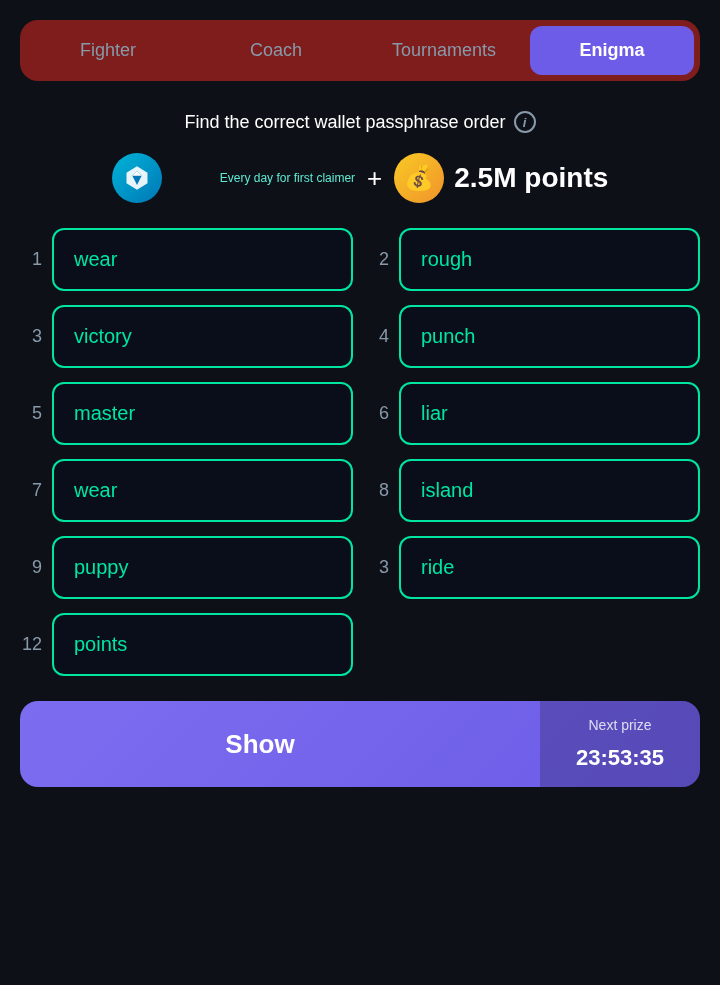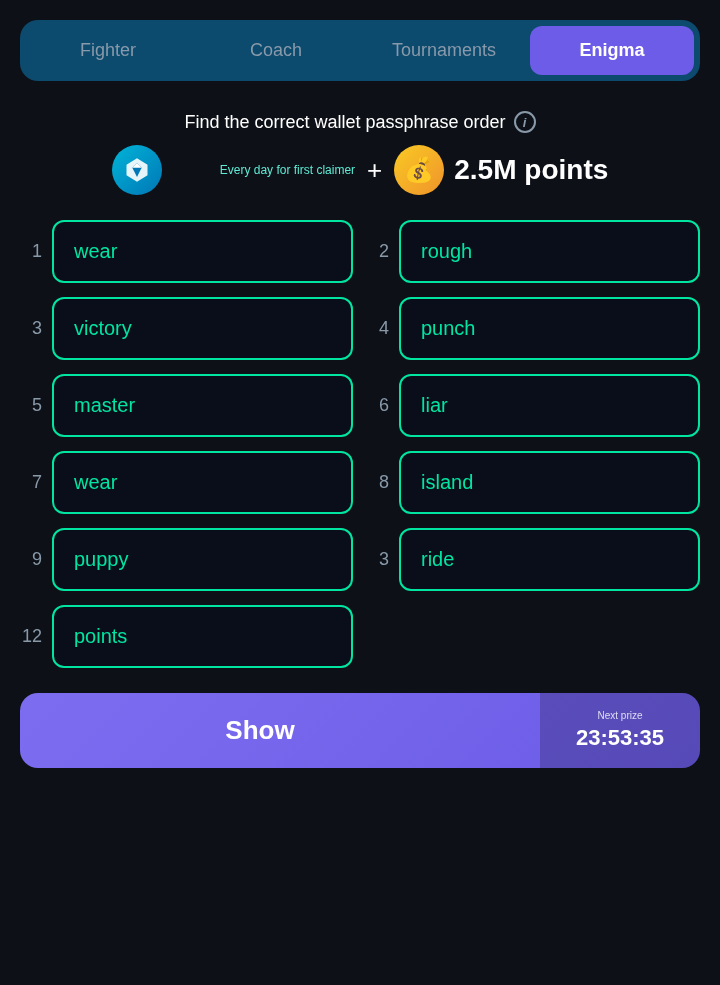--- a/index.html
+++ b/index.html
@@ -22,21 +22,21 @@
       width: 720px;
       min-height: 985px;
       background-color: #0d1117;
       padding: 20px 20px 30px;
       position: relative;
     }
 
     
     .tab-bar {
       display: flex;
-      background-color: #0c4a6e;
+      background-color: #7f1d1d;
       border-radius: 18px;
       padding: 6px;
       margin-bottom: 30px;
       gap: 4px;
     }
 
     .tab-item {
       flex: 1;
       text-align: center;
       padding: 14px 10px;
@@ -56,21 +56,21 @@
     
     .header-section {
       text-align: center;
       margin-bottom: 25px;
     }
 
     .header-title {
       color: #ffffff;
       font-size: 18px;
       font-weight: 500;
-      margin-bottom: 12px;
+      margin-bottom: 20px;
       display: flex;
       align-items: center;
       justify-content: center;
       gap: 8px;
     }
 
     .info-icon {
       width: 22px;
       height: 22px;
       border: 2px solid #8899aa;
@@ -218,22 +218,22 @@
       padding: 16px 22px;
       display: flex;
       flex-direction: column;
       align-items: center;
       justify-content: center;
       min-width: 160px;
     }
 
     .next-prize-label {
       color: rgba(255,255,255,0.8);
-      font-size: 10px;
-      margin-bottom: 4px;
+      font-size: 14px;
+      margin-bottom: 12px;
     }
 
     .next-prize-timer {
       color: #ffffff;
       font-size: 22px;
       font-weight: 700;
     }
   </style>
 </head>
 <body>

